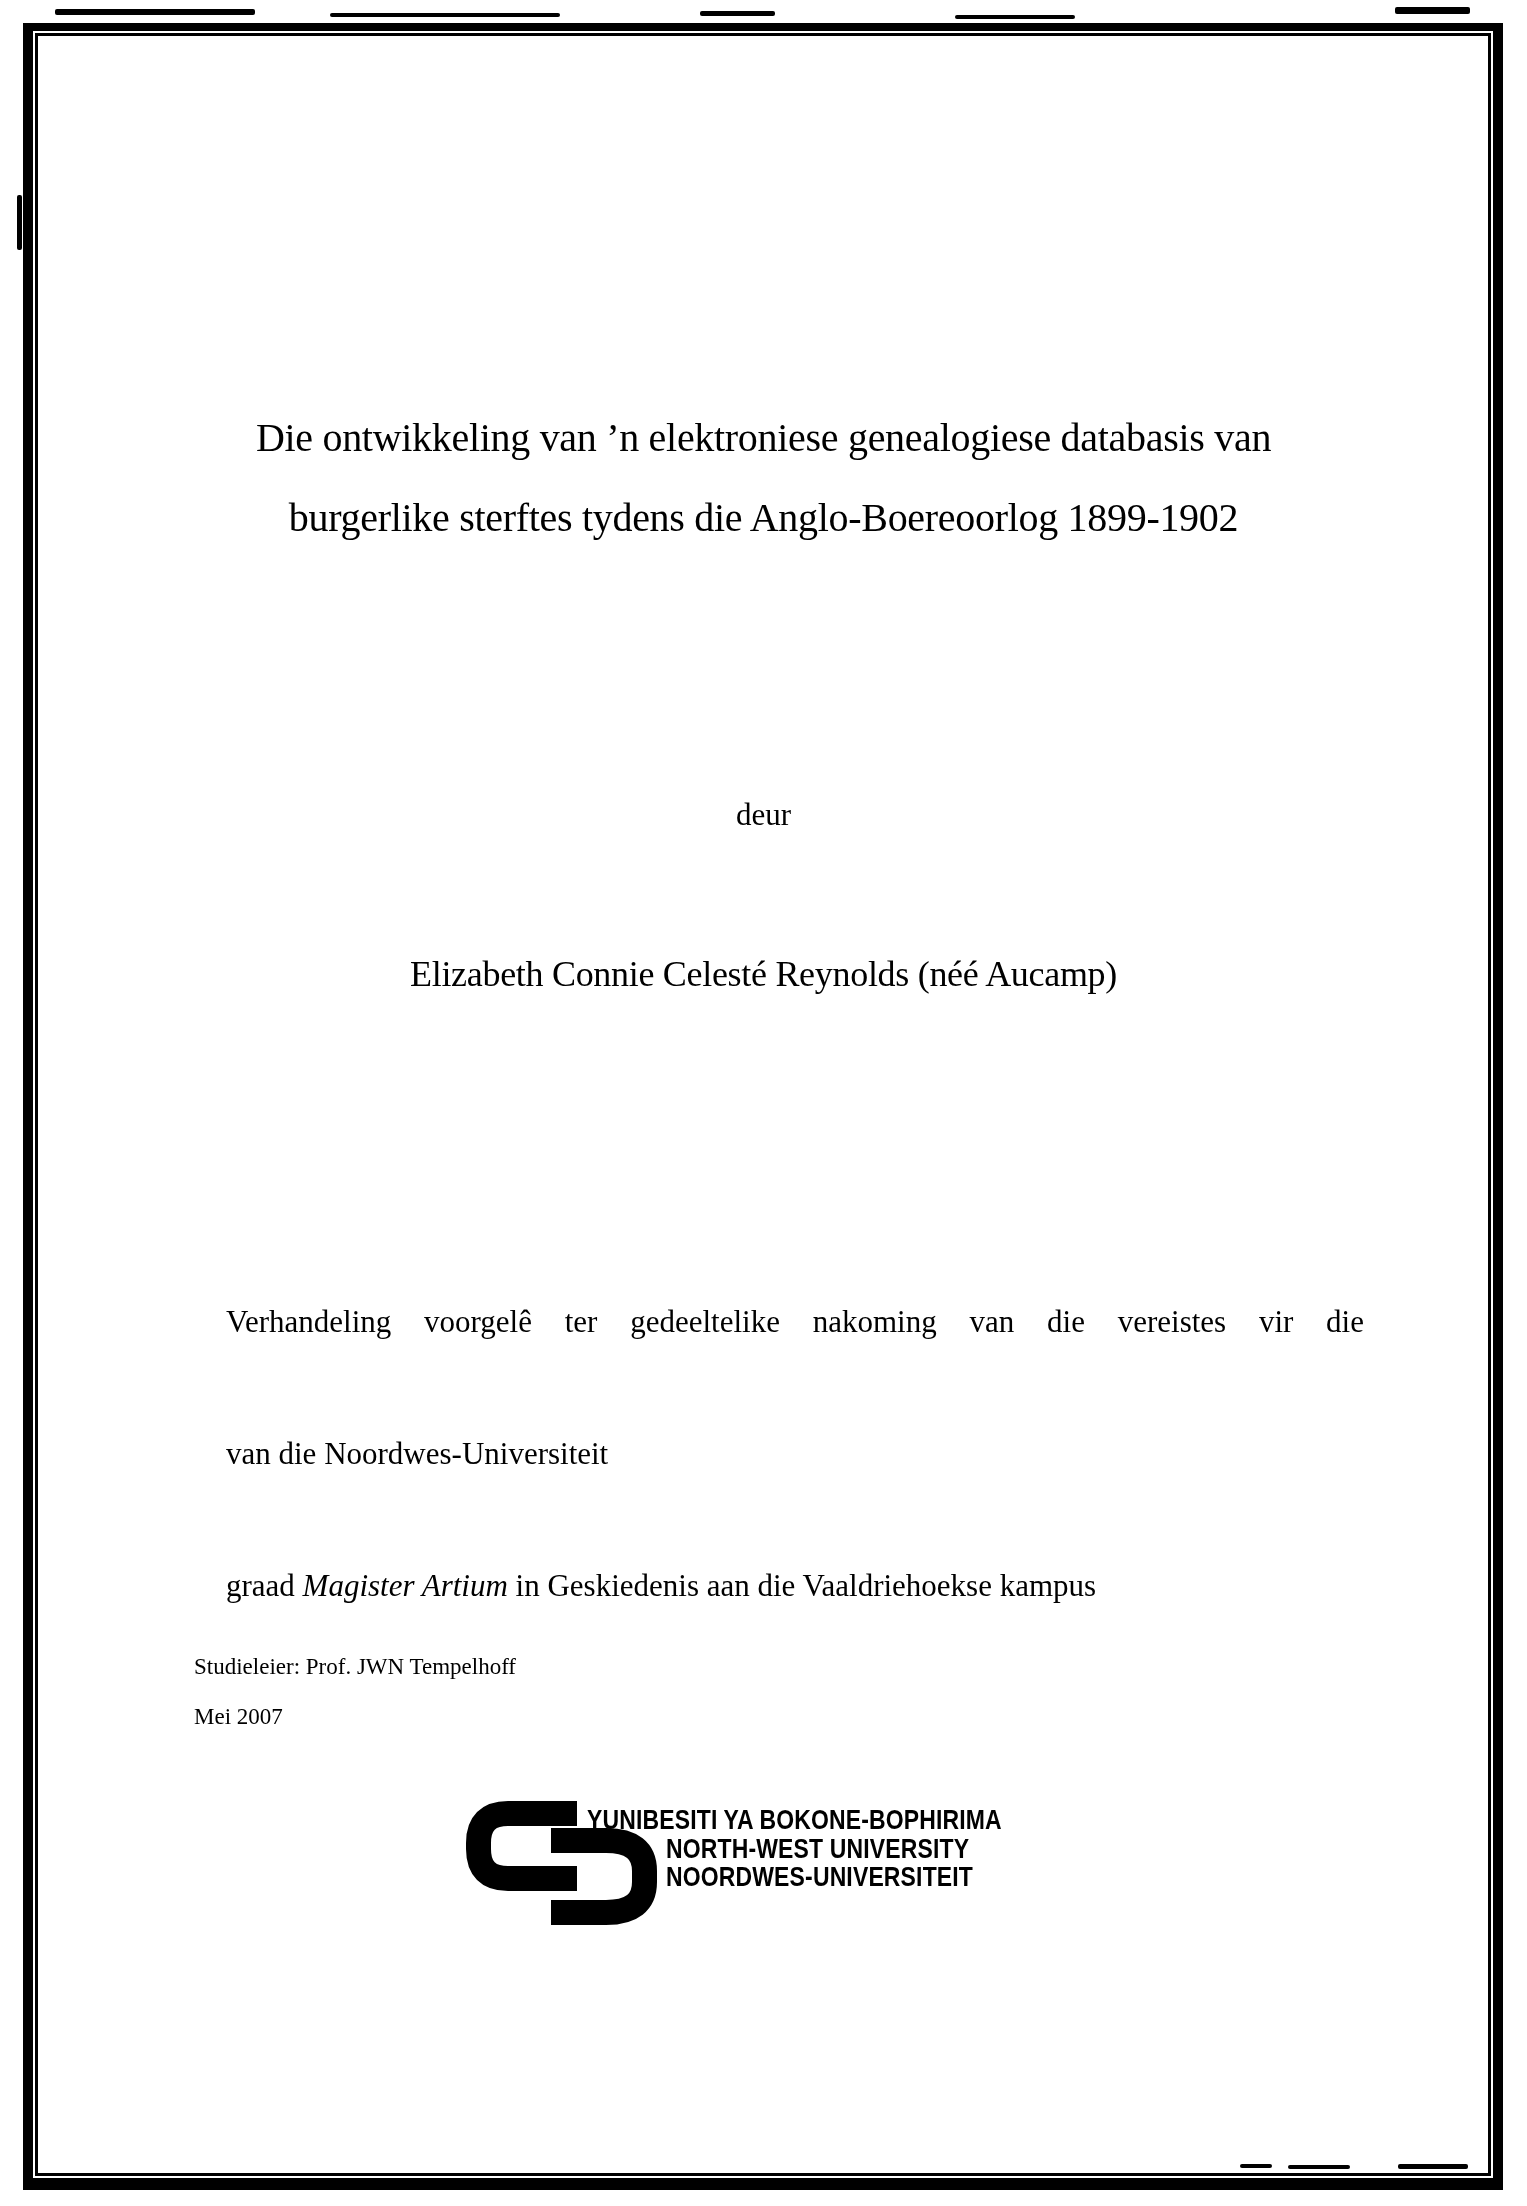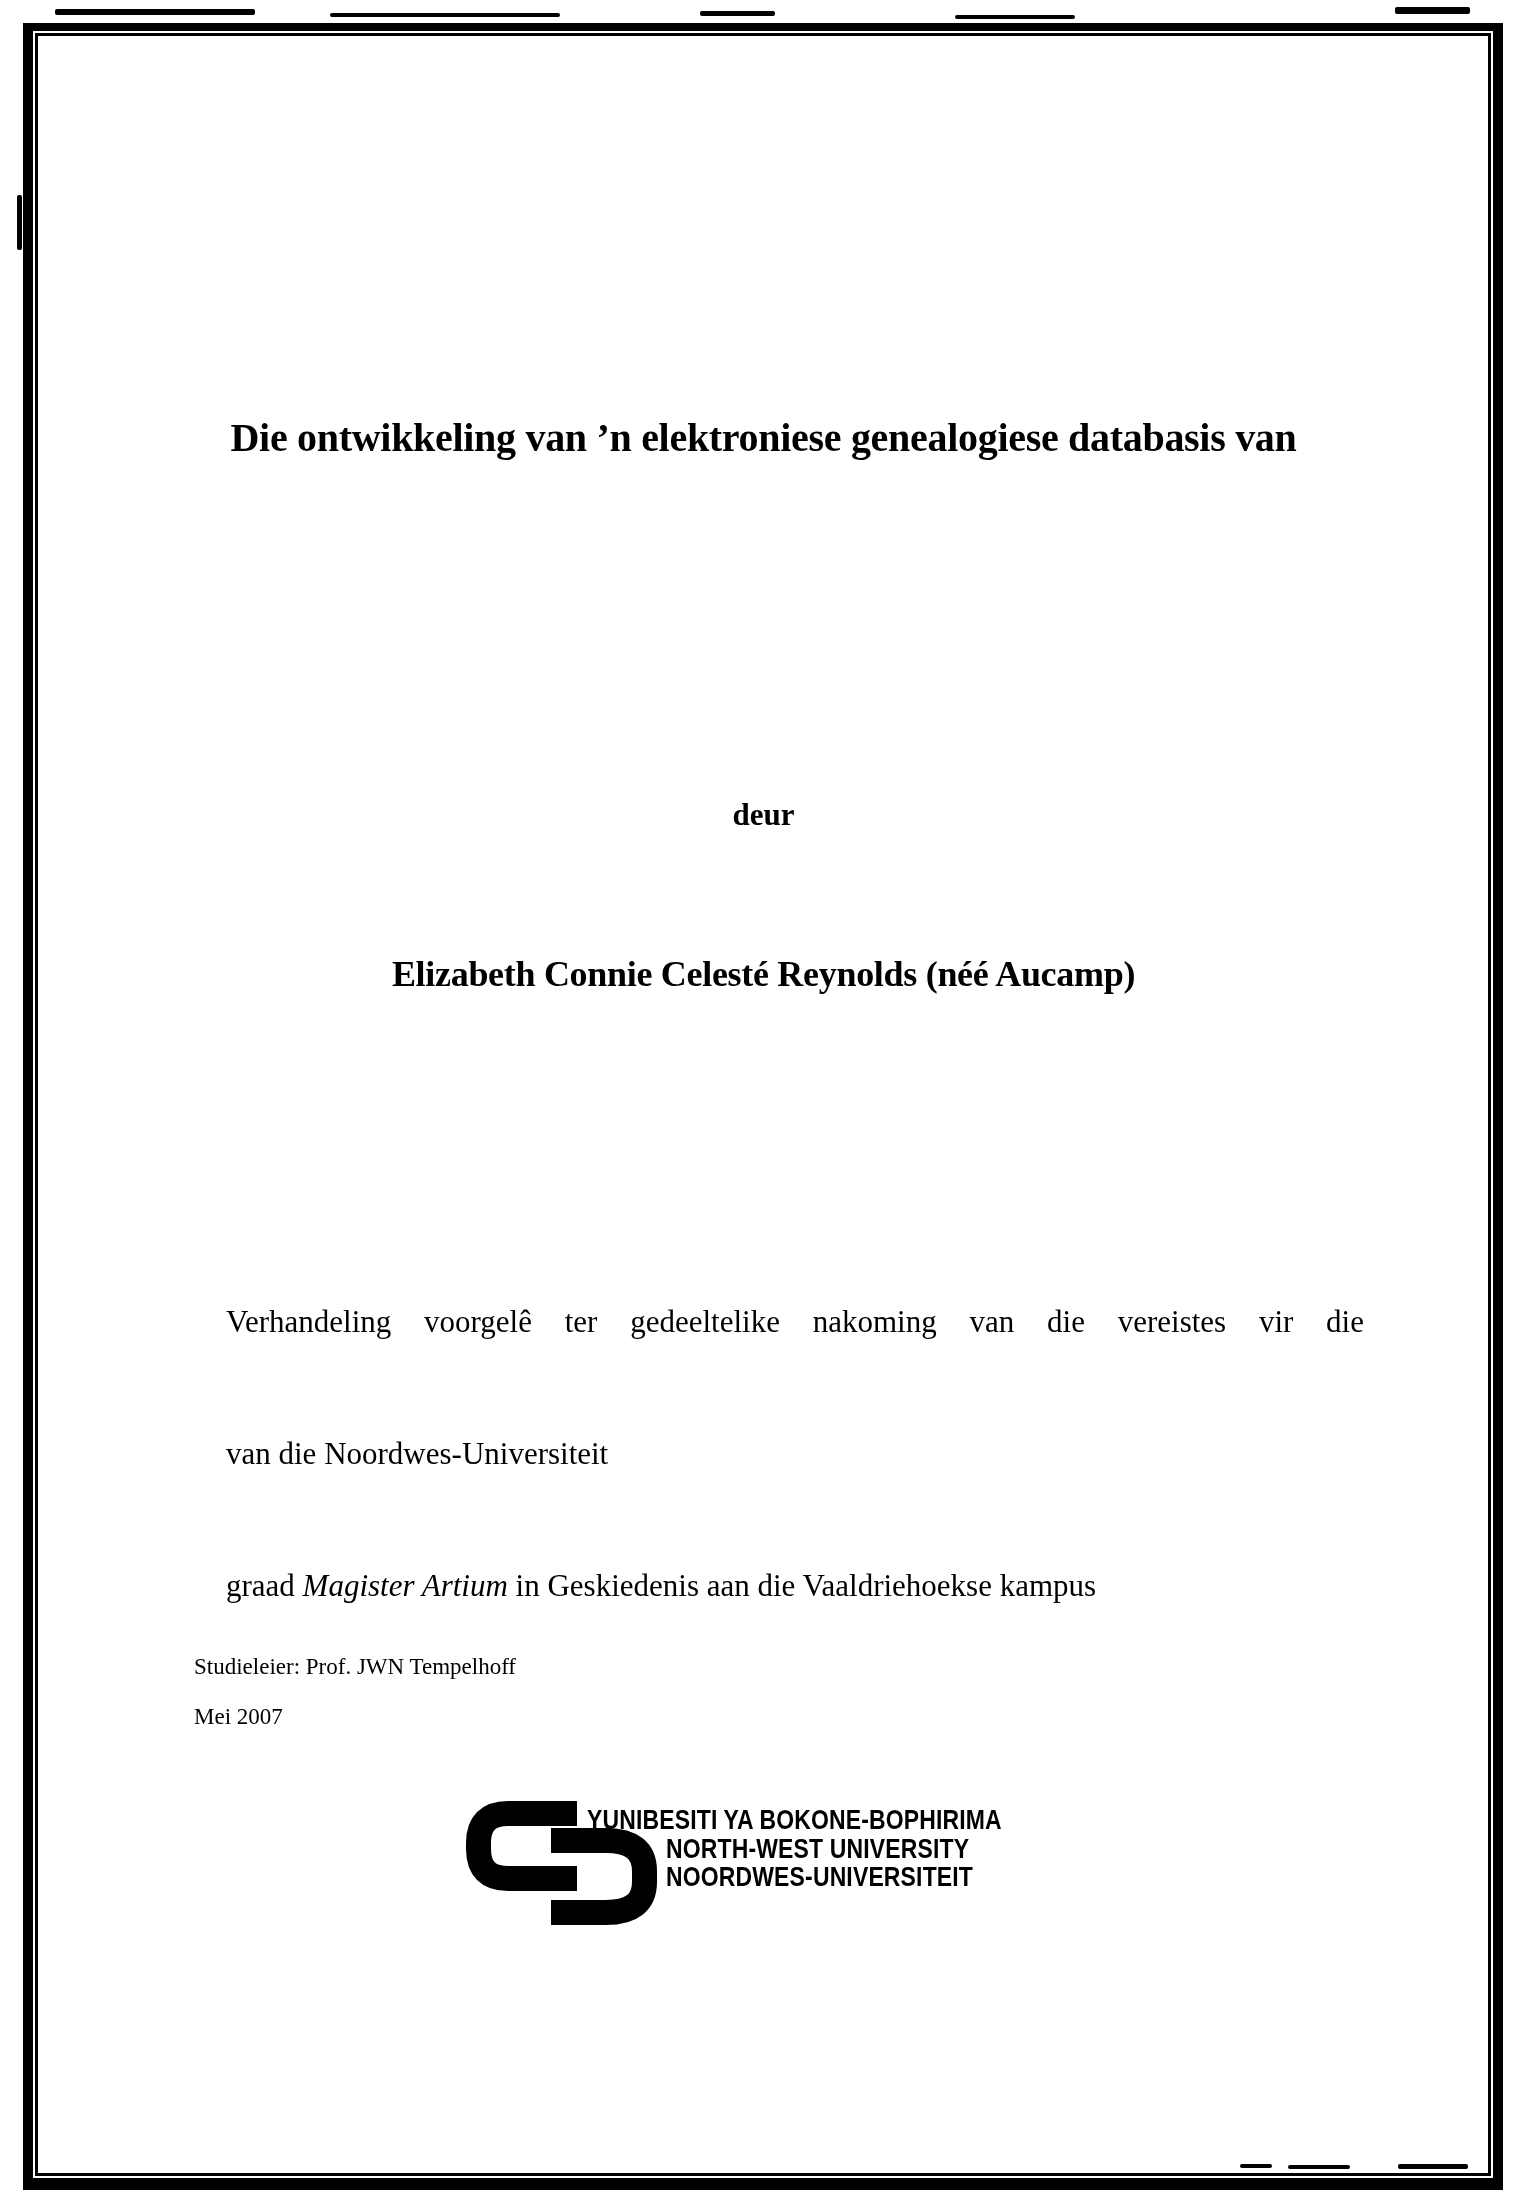--- a/index.html
+++ b/index.html
@@ -22,21 +22,21 @@
     border-width: 8px 10px 12px 10px;
   }
   .frame-inner {
     position: absolute;
     inset: 2px;
     border: 3px solid #000;
   }
   
   .artifact { position: absolute; background: #000; border-radius: 2px; }
 
-  .centered { position: absolute; left: 0; width: 1527px; text-align: center; font-weight: bold; }
+  .centered { position: absolute; left: 0; width: 1527px; text-align: center; }
 
   .title-block {
     top: 398px;
     font-size: 40px;
     line-height: 80px;
     letter-spacing: -0.3px;
   }
   .byline   { top: 797px;  font-size: 31px; }
   .author   { top: 953px;  font-size: 36px; letter-spacing: -0.3px; }
 
@@ -93,20 +93,21 @@
   <div class="artifact" style="left:1240px; top:2164px; width:32px; height:4px;"></div>
   <div class="artifact" style="left:1288px; top:2165px; width:62px; height:4px;"></div>
   <div class="artifact" style="left:1398px; top:2164px; width:70px; height:5px;"></div>
 
   <div class="frame">
     <div class="frame-inner"></div>
   </div>
 
   <div class="centered title-block">
     <div>Die ontwikkeling van ’n elektroniese genealogiese databasis van</div>
+    <div>burgerlike sterftes tydens die Anglo-Boereoorlog 1899-1902</div>
   </div>
 
   <div class="centered author">Elizabeth Connie Celesté Reynolds (néé Aucamp)</div>
 
   <div class="centered byline">deur</div>
 
   <div class="statement">
     <div class="just">Verhandeling voorgelê ter gedeeltelike nakoming van die vereistes vir die</div>
     <div>van die Noordwes-Universiteit</div>
     <div><span>graad </span><span class="ital">Magister Artium</span><span> in Geskiedenis aan die Vaaldriehoekse kampus</span></div>

